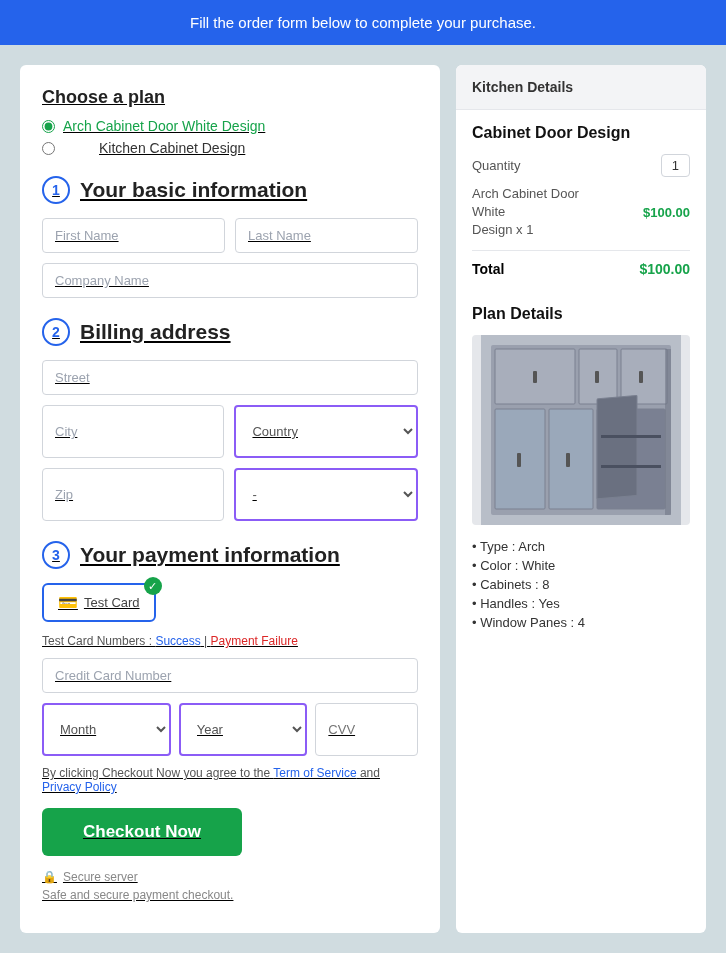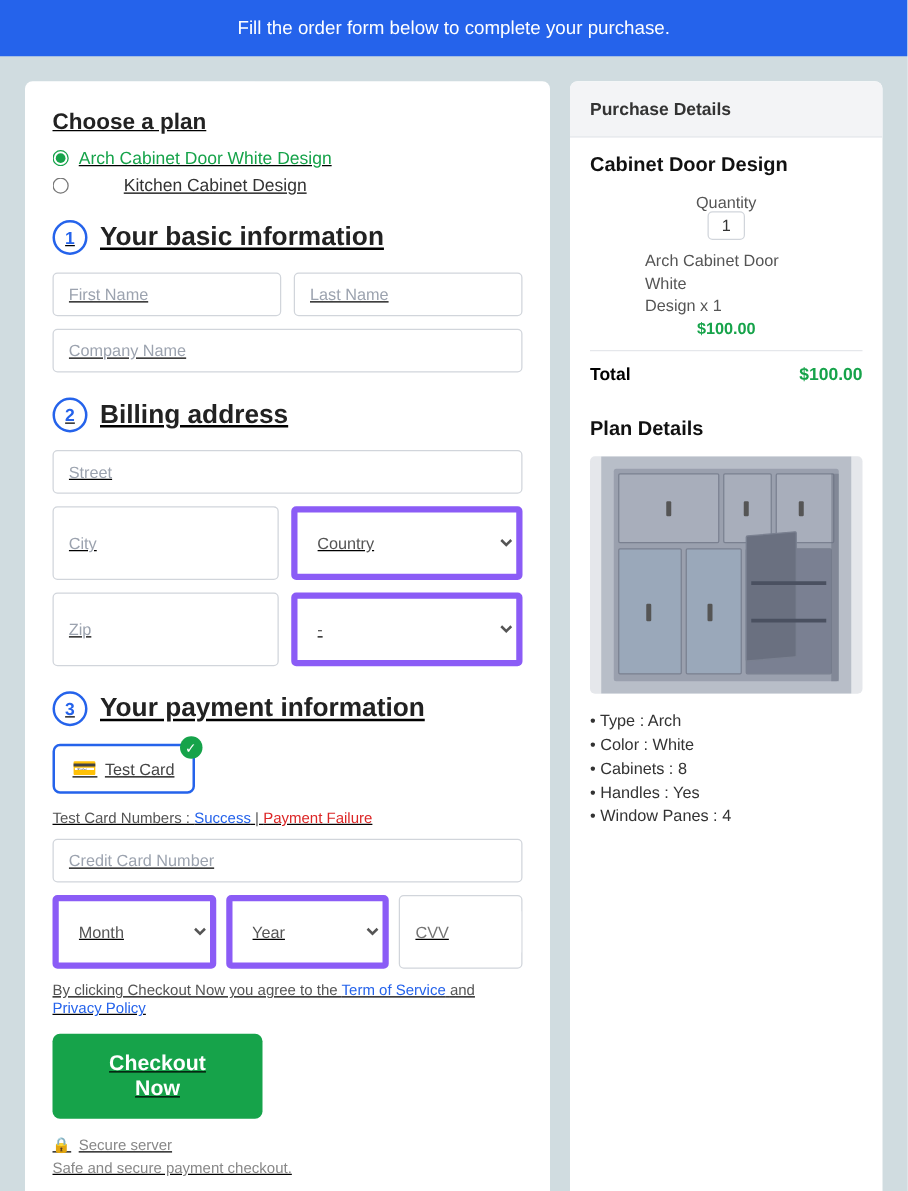--- a/index.html
+++ b/index.html
@@ -109,21 +109,21 @@
       font-size: 13px;
       color: #555;
       outline: none;
       background: white;
     }
     .form-input::placeholder { color: #9ca3af; }
 
     .form-select {
       width: 100%;
       padding: 16px 12px;
-      border: 5px solid #8b5cf6;
+      border: 2px solid #8b5cf6;
       border-radius: 4px;
       font-size: 13px;
       color: #555;
       outline: none;
       background: white;
       appearance: auto;
       cursor: pointer;
     }
 
     
@@ -204,21 +204,21 @@
 
     .checkout-btn {
       background: #16a34a;
       color: white;
       border: none;
       border-radius: 6px;
       padding: 14px 32px;
       font-size: 17px;
       font-weight: bold;
       cursor: pointer;
-      width: 168px;
+      width: 200px;
       display: block;
       margin-bottom: 14px;
     }
 
     .secure-row {
       display: flex;
       align-items: center;
       gap: 6px;
       color: #888;
       font-size: 12px;
@@ -246,21 +246,20 @@
       font-weight: bold;
       color: #111;
       margin-bottom: 12px;
     }
     .detail-row {
       display: flex;
       justify-content: space-between;
       align-items: center;
       margin-bottom: 8px;
       font-size: 13px;
-      flex-direction: column;
     }
     .detail-label { color: #555; }
     .qty-box {
       border: 1px solid #d1d5db;
       border-radius: 4px;
       padding: 3px 10px;
       font-size: 13px;
       color: #333;
     }
     .price-green { color: #16a34a; font-weight: bold; }
@@ -436,21 +435,21 @@
       <button class="checkout-btn">Checkout Now</button>
 
       <div class="secure-row">
         <span>🔒</span>
         <span>Secure server</span>
       </div>
       <div class="secure-text">Safe and secure payment checkout.</div>
     </div>
 
     <div class="right-panel">
-      <div class="purchase-details-header">Purchase Details</div>
+      <div class="purchase-details-header">Kitchen Details</div>
       <div class="purchase-details-body">
         <div class="product-name">Cabinet Door Design</div>
         <div class="detail-row">
           <span class="detail-label">Quantity</span>
           <span class="qty-box">1</span>
         </div>
         <div class="detail-row">
           <span class="detail-label" style="max-width:130px; line-height:1.4;">Arch Cabinet Door White<br>Design x 1</span>
           <span class="price-green">$100.00</span>
         </div>

